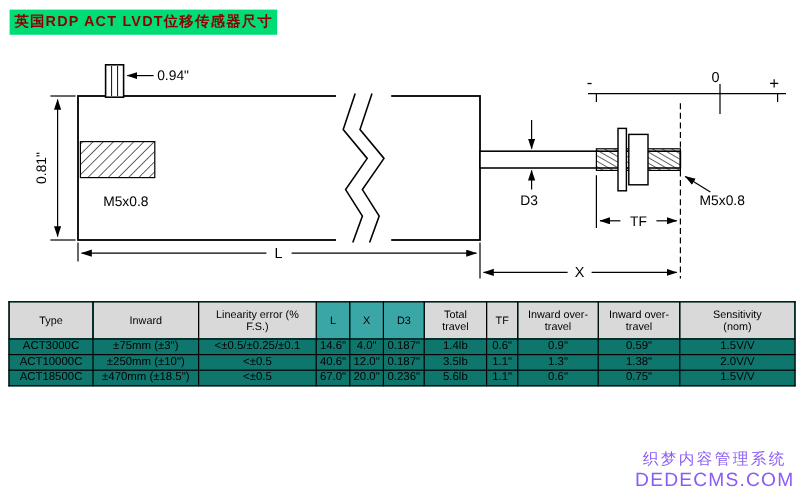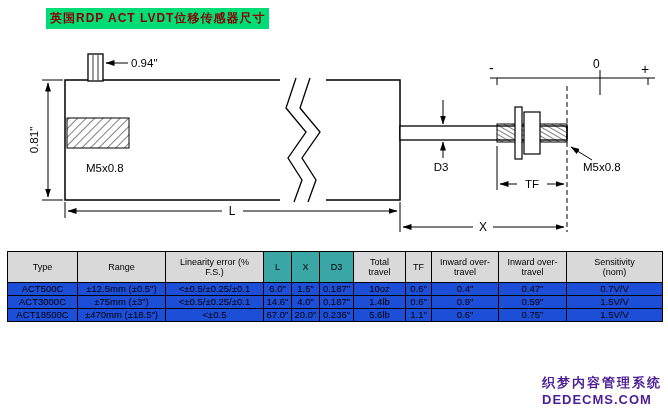--- a/index.html
+++ b/index.html
@@ -3,44 +3,44 @@
 <meta charset="utf-8">
 <style>
   html,body{margin:0;padding:0;}
   body{
     width:668px;height:420px;position:relative;overflow:hidden;
     background:#ffffff;font-family:"Liberation Sans",sans-serif;color:#000;
   }
   #title{
     position:absolute;top:8px;left:8px;z-index:5;
     background:#00dd77;color:#8b0000;
-    font-size:12px;font-weight:bold;letter-spacing:1px;padding:2px 4px;margin-left:38px;
+    font-size:12px;font-weight:bold;letter-spacing:1px;padding:2px 4px;
   }
   #diagram{position:absolute;top:0;left:0;}
   #diagram text{font-family:"Liberation Sans",sans-serif;fill:#000;stroke:none;}
   #spec-table{
     position:absolute;top:251px;left:7px;width:655px;
     border-collapse:collapse;table-layout:fixed;
-    font-size:9.5px;color:#000;background:#1d4ed8;
+    font-size:9.5px;color:#000;background:#0f766e;
   }
   #spec-table th,#spec-table td{
     border:1px solid #000;text-align:center;padding:0 1px;overflow:hidden;
   }
   #spec-table th{
     background:#d9d9d9;font-weight:normal;white-space:pre-line;
     height:30px;line-height:1.15;font-size:9px;
   }
   #spec-table td{height:12px;line-height:12px;white-space:nowrap;}
   #watermark{
-    position:absolute;right:6px;top:374px;z-index:6;text-align:left;
-    color:#4c1d95;font-weight:bold;
+    position:absolute;right:6px;top:374px;z-index:6;text-align:center;
+    color:#8b5cf6;font-weight:normal;
     text-shadow:-1px -1px 0 #fff,1px -1px 0 #fff,-1px 1px 0 #fff,1px 1px 0 #fff,0 1px 0 #fff,0 -1px 0 #fff;
   }
   #watermark .l1{font-size:13px;letter-spacing:2px;}
-  #watermark .l2{font-size:13px;letter-spacing:1px;}
+  #watermark .l2{font-size:16px;letter-spacing:1px;}
 </style>
 </head>
 <body>
 
 <div id="title">英国RDP ACT LVDT位移传感器尺寸</div>
 
 <svg id="diagram" width="668" height="250" viewBox="0 0 668 250" xmlns="http://www.w3.org/2000/svg">
   <defs>
     <marker id="arw" markerWidth="10" markerHeight="8" refX="8.5" refY="3" orient="auto" markerUnits="userSpaceOnUse">
       <path d="M0,0 L9,3 L0,6 Z" fill="#000"></path>
@@ -144,63 +144,63 @@
       <col style="width:34px">
     <col style="width:52px">
       <col style="width:26px">
       <col style="width:67px">
     <col style="width:68px">
       <col style="width:96px">
   </colgroup>
   <thead>
     <tr>
         <th>Type</th>
-        <th>Range</th>
+        <th>Inward</th>
         <th>Linearity error (%
 F.S.)</th>
         <th style="background: rgb(58, 166, 166);">L</th>
         <th style="background: rgb(58, 166, 166);">X</th>
         <th style="background: rgb(58, 166, 166);">D3</th>
         <th>Total
 travel</th>
         <th>TF</th>
         <th>Inward over-
 travel</th>
         <th>Inward over-
 travel</th>
         <th>Sensitivity
 (nom)</th>
       </tr>
   </thead>
   <tbody>
       <tr>
-        <td>ACT500C</td>
-        <td>±12.5mm (±0.5")</td>
-        <td>&lt;±0.5/±0.25/±0.1</td>
-        <td>6.0"</td>
-        <td>1.5"</td>
-        <td>0.187"</td>
-        <td>10oz</td>
-        <td>0.6"</td>
-        <td>0.4"</td>
-        <td>0.47"</td>
-        <td>0.7V/V</td>
-      </tr>
-      <tr>
         <td>ACT3000C</td>
         <td>±75mm (±3")</td>
         <td>&lt;±0.5/±0.25/±0.1</td>
         <td>14.6"</td>
         <td>4.0"</td>
         <td>0.187"</td>
         <td>1.4lb</td>
         <td>0.6"</td>
         <td>0.9"</td>
         <td>0.59"</td>
         <td>1.5V/V</td>
+      </tr>
+      <tr>
+        <td>ACT10000C</td>
+        <td>±250mm (±10")</td>
+        <td>&lt;±0.5</td>
+        <td>40.6"</td>
+        <td>12.0"</td>
+        <td>0.187"</td>
+        <td>3.5lb</td>
+        <td>1.1"</td>
+        <td>1.3"</td>
+        <td>1.38"</td>
+        <td>2.0V/V</td>
       </tr>
       <tr>
         <td>ACT18500C</td>
         <td>±470mm (±18.5")</td>
         <td>&lt;±0.5</td>
         <td>67.0"</td>
         <td>20.0"</td>
         <td>0.236"</td>
         <td>5.6lb</td>
         <td>1.1"</td>

